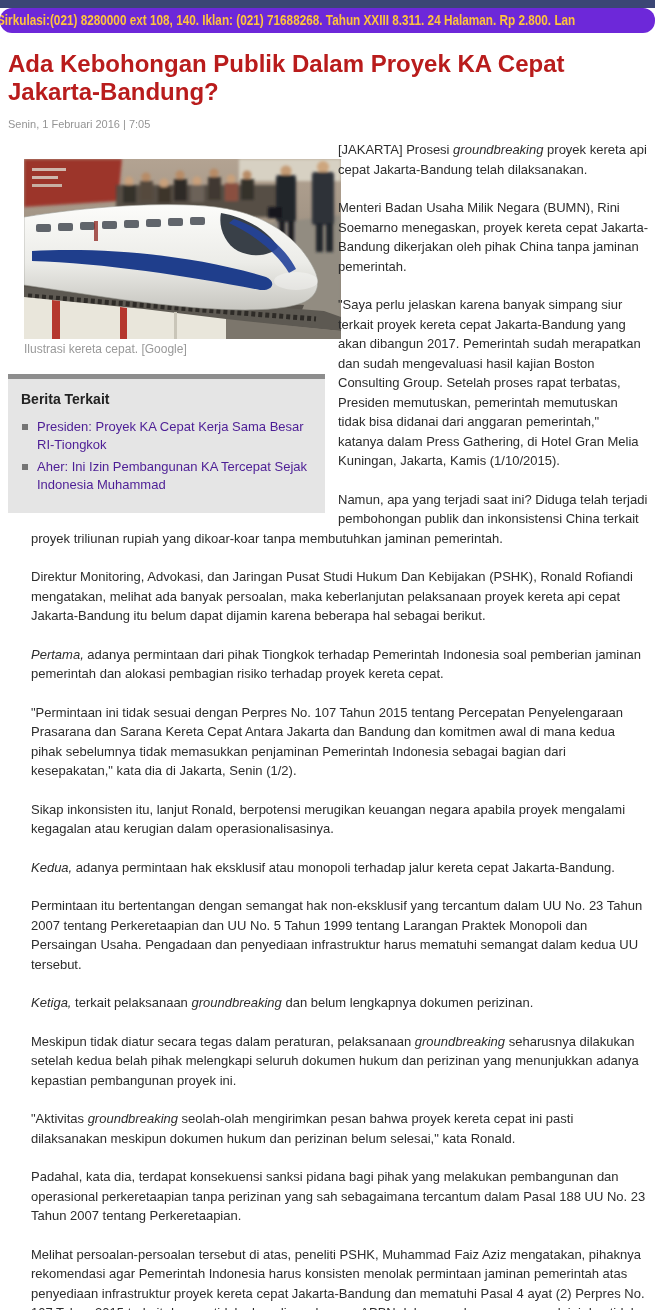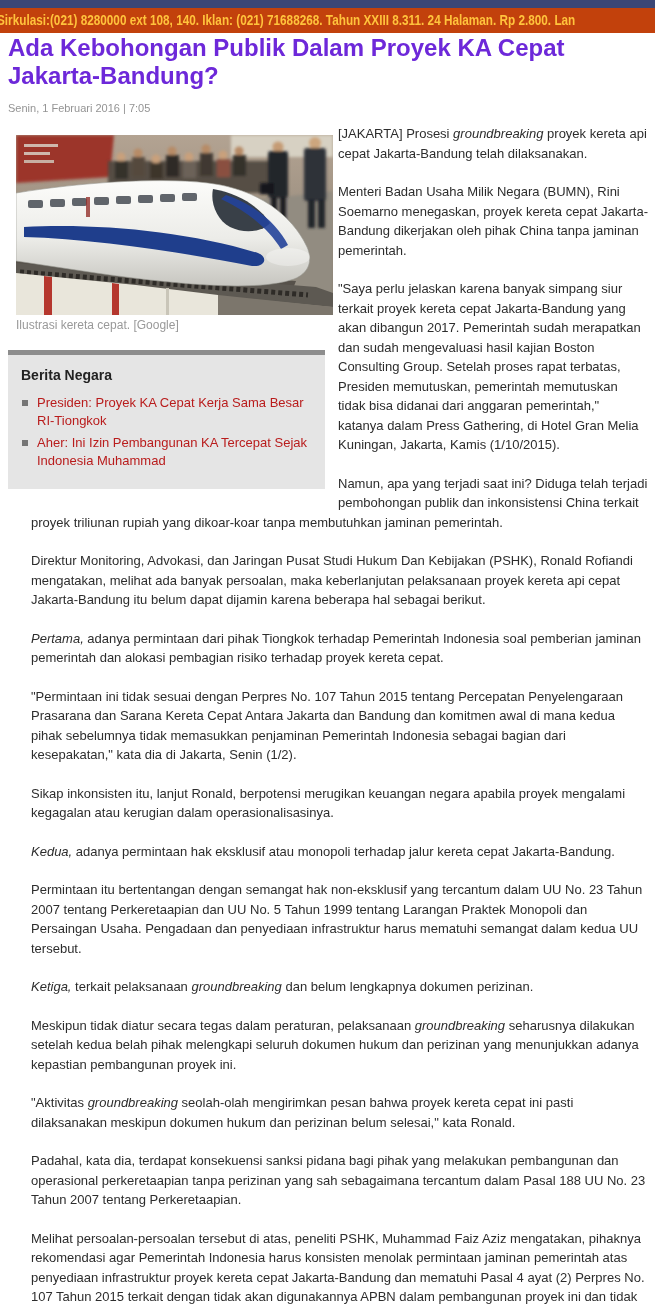--- a/index.html
+++ b/index.html
@@ -1,40 +1,40 @@
 <!DOCTYPE html>
 <html><head>
 <meta charset="utf-8">
 <style>
   html,body{margin:0;padding:0;background:#fff;}
   .page{position:relative;width:655px;height:1310px;overflow:hidden;background:#fff;
         font-family:"Liberation Sans",sans-serif;}
   
   .topstrip{height:8px;background:#3b4675;}
-  .topbar{height:25px;background:#c2410c;overflow:hidden;white-space:nowrap;}
+  .topbar{height:25px;background:#6d28d9;overflow:hidden;white-space:nowrap;border-radius:12px;}
   .topbar-text{display:inline-block;margin-left:-3px;line-height:25px;font-size:14px;font-weight:bold;
                color:#ffc33c;transform:scaleX(0.84);transform-origin:0 50%;white-space:nowrap;}
   
   .content{padding:0 7px 0 8px;}
-  h1.title{margin:1px 0 5px;font-size:24px;line-height:28px;font-weight:bold;color:#6d28d9;}
+  h1.title{margin:17px 0 5px;font-size:24px;line-height:28px;font-weight:bold;color:#b91c1c;}
   .date{font-size:11px;color:#949494;margin:12px 0 10px;}
   
   .article-body{font-size:13px;line-height:19.5px;color:#2d2d2d;}
   .article-body p{margin:0 0 19px;padding-left:23px;}
   .leftcol{float:left;width:317px;margin:3px 13px 6px 0;}
-  figure{margin:4px;padding:4px;}
+  figure{margin:12px;padding:4px;}
   .photo{width:317px;height:180px;overflow:hidden;background:#9a8f80;}
   .photo svg{display:block;}
   figcaption{font-size:12px;line-height:15px;color:#999;margin-top:3px;}
   .related{margin-top:13px;background:#e5e5e5;border-top:5px solid #8d8d8d;padding:11px 12px 15px 13px;}
   .related-title{font-size:14px;font-weight:bold;color:#222;margin:0 0 8px;}
   .related ul{list-style:none;margin:0;padding:0;}
   .related li{position:relative;padding-left:16px;margin:0 0 4px;font-size:13px;line-height:18px;}
   .related li::before{content:"";position:absolute;left:1px;top:6px;width:6px;height:6px;background:#757575;}
-  .related a{color:#b91c1c;text-decoration:none;}
+  .related a{color:#4c1d95;text-decoration:none;}
 </style>
 </head>
 <body>
 
 <div class="page">
 
   <div class="topstrip"></div>
   <div class="topbar">
     <span class="topbar-text">Sirkulasi:(021) 8280000 ext 108, 140. Iklan: (021) 71688268. Tahun XXIII 8.311. 24 Halaman. Rp 2.800. Lan</span>
   </div>
@@ -126,21 +126,21 @@
                 <rect x="166" y="58" width="15" height="8" rx="2"></rect>
               </g>
               <rect x="70" y="62" width="4" height="20" fill="#93302a" opacity="0.8"></rect>
               <ellipse cx="272" cy="122" rx="22" ry="9" fill="#ffffff" opacity="0.35"></ellipse>
             </svg>
           </div>
           <figcaption>Ilustrasi kereta cepat. [Google]</figcaption>
         </figure>
 
         <div class="related">
-          <div class="related-title">Berita Negara</div>
+          <div class="related-title">Berita Terkait</div>
           <ul>
               <li><a href="#">Presiden: Proyek KA Cepat Kerja Sama Besar RI-Tiongkok</a></li>
               <li><a href="#">Aher: Ini Izin Pembangunan KA Tercepat Sejak Indonesia Muhammad</a></li>
             </ul>
         </div>
       </div>
 
       <div>
           <p><span>[JAKARTA] Prosesi </span><i>groundbreaking</i><span> proyek kereta api cepat Jakarta-Bandung telah dilaksanakan.</span></p>
           <p><span>Menteri Badan Usaha Milik Negara (BUMN), Rini Soemarno menegaskan, proyek kereta cepat Jakarta-Bandung dikerjakan oleh pihak China tanpa jaminan pemerintah.</span></p>

